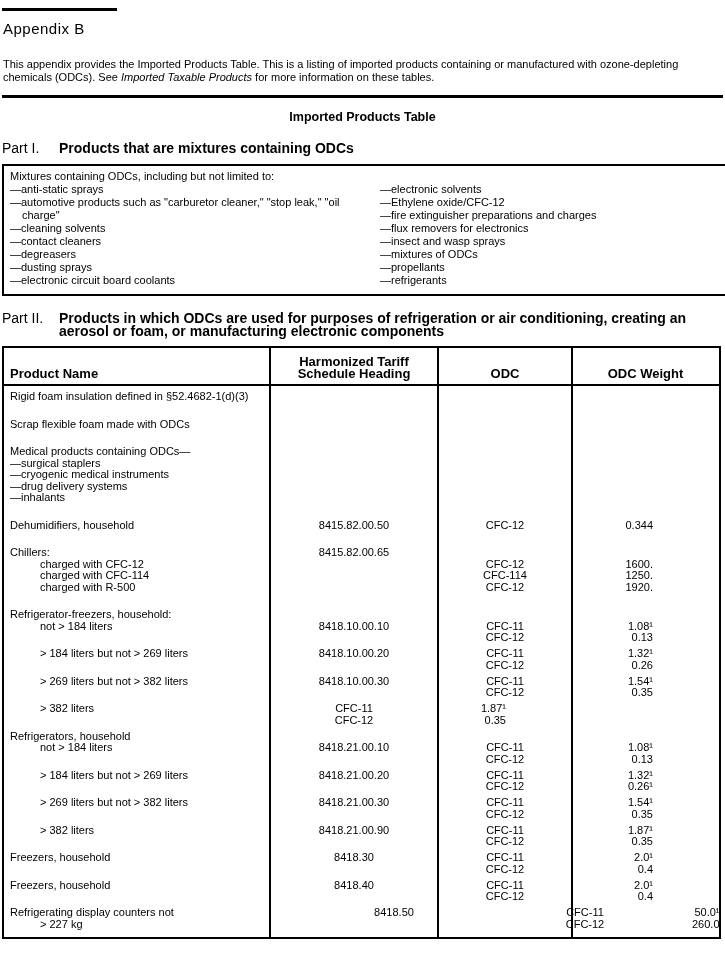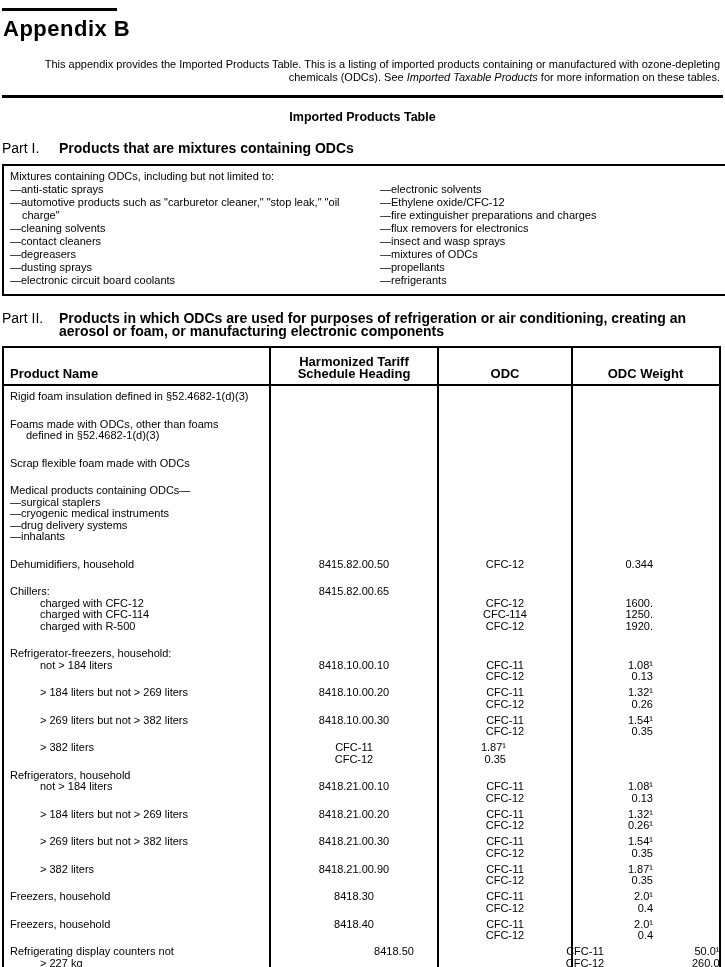--- a/index.html
+++ b/index.html
@@ -5,25 +5,25 @@
   html, body { margin: 0; padding: 0; background: #fff; color: #000; }
   body {
     width: 725px; height: 967px;
     font-family: "Liberation Sans", sans-serif;
     position: relative; overflow: hidden;
   }
   .page { padding: 0 2px; }
 
   .rule-top { margin-top: 8px; width: 115px; height: 3px; background: #000; }
   h1.appendix {
-    font-size: 22px; line-height: 24px; font-weight: bold;
+    font-size: 15px; line-height: 24px; font-weight: normal;
     margin: 6px 0 17px 1px; letter-spacing: 0.5px;
   }
   .intro {
-    font-size: 11px; line-height: 13px; margin-left: 1px; width: 717px; text-align: right;
+    font-size: 11px; line-height: 13px; margin-left: 1px; width: 717px;
   }
   .intro i { font-style: italic; }
   .rule-full { margin-top: 5px; height: 3px; background: #000; width: 721px; }
 
   .table-title {
     text-align: center; font-weight: bold; font-size: 12.5px;
     margin: 12px 0 0 0;
   }
 
   .part-head { display: flex; margin-top: 18px; font-size: 14px; line-height: 13px; }
@@ -156,29 +156,20 @@
         <div class="trow wide">
           <div class="cell c-prod">
             <div class="line i0">Rigid foam insulation defined in §52.4682-1(d)(3)</div>
           </div>
           <div class="cell c-hts"></div>
           <div class="cell c-odc"></div>
           <div class="cell c-wt"></div>
         </div>
         <div class="trow wide">
           <div class="cell c-prod">
-            <div class="line i0">Foams made with ODCs, other than foams</div>
-            <div class="line i1">defined in §52.4682-1(d)(3)</div>
-          </div>
-          <div class="cell c-hts"></div>
-          <div class="cell c-odc"></div>
-          <div class="cell c-wt"></div>
-        </div>
-        <div class="trow wide">
-          <div class="cell c-prod">
             <div class="line i0">Scrap flexible foam made with ODCs</div>
           </div>
           <div class="cell c-hts"></div>
           <div class="cell c-odc"></div>
           <div class="cell c-wt"></div>
         </div>
         <div class="trow wide">
           <div class="cell c-prod">
             <div class="line i0">Medical products containing ODCs—</div>
             <div class="line i0">—surgical staplers</div>

